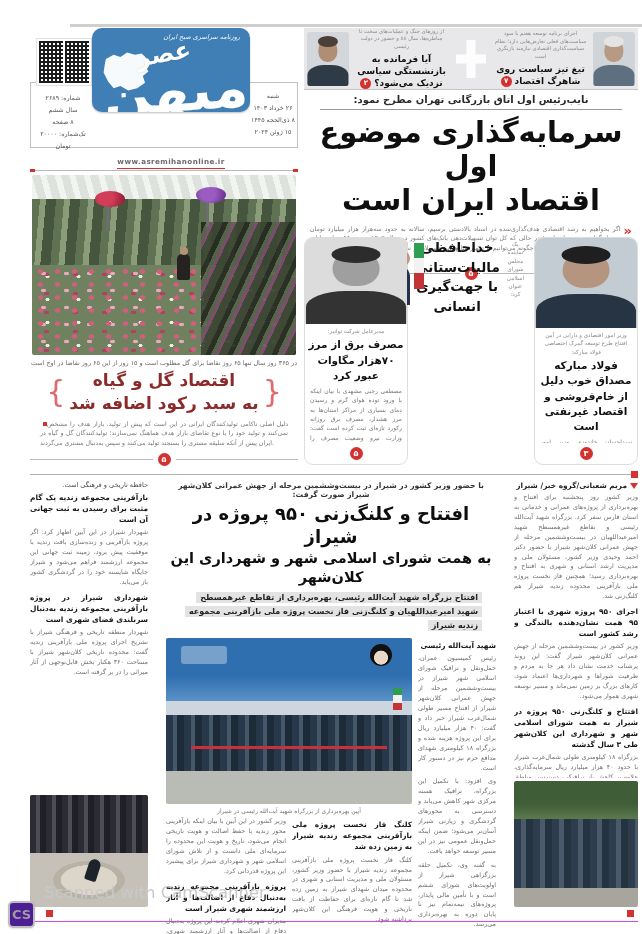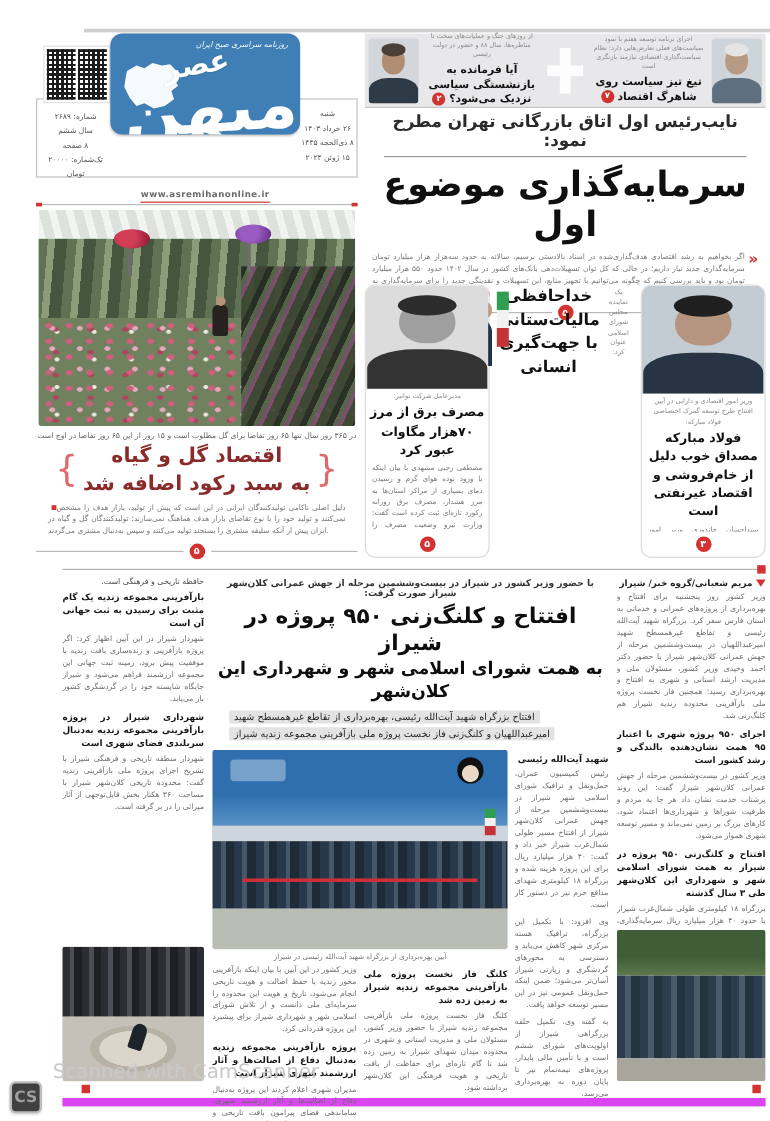--- a/index.html
+++ b/index.html
@@ -71,21 +71,21 @@
   .t-over{font-size:5.4px;color:#8a8a8a;line-height:1.45;}
   .t-title{font-size:9px;font-weight:900;color:#111;line-height:1.35;margin-top:2px;}
   .t-title .pg{width:11px;height:11px;font-size:7px;margin-right:3px;vertical-align:middle;}
   .plus{position:relative;width:34px;height:46px;flex:0 0 auto;}
   .plus::before,.plus::after{content:"";position:absolute;background:#fdfdfd;}
   .plus::before{left:50%;top:4px;bottom:4px;width:9px;transform:translateX(-50%);}
   .plus::after{top:50%;left:2px;right:2px;height:9px;transform:translateY(-50%);}
 
   
   .lead{height:142px;padding:4px 6px 0;text-align:center;}
-  .kicker{font-size:14px;font-weight:bold;color:#2a2a2a;}
+  .kicker{font-size:10px;font-weight:bold;color:#2a2a2a;}
   .k-line{height:1px;background:#9a9a9a;margin:4px 10px 5px;}
   .lead-h{font-size:29px;font-weight:900;color:#0f0f0f;line-height:1.18;letter-spacing:-.5px;}
   .lead-sum{display:flex;gap:3px;margin-top:6px;text-align:justify;}
   .qmark{color:#d23230;font-size:13px;font-weight:900;line-height:1;}
   .lead-sum p{margin:0;font-size:6.2px;color:#7a7a7a;line-height:1.55;}
 
   
   .midrow{height:228px;display:flex;gap:6px;margin-top:5px;}
   .card{border:1px solid #ddd;border-radius:9px;overflow:hidden;background:#fff;display:flex;flex-direction:column;}
   .c-steel{width:104px;}
@@ -98,43 +98,43 @@
   .card .pg,.boxed .pg,.tax-top .pg{margin:2px auto 4px;}
   .tax-top{display:flex;flex-direction:row;}
   .mp-photo{height:72px;border-radius:4px;position:relative;background:linear-gradient(180deg,#46639c 0 62%,#384f7e 62% 78%,#6e5a40 78% 100%);margin:2px;}
   .mp-flag{position:absolute;left:4px;top:4px;width:10px;height:46px;background:linear-gradient(180deg,#2f9d52 0 33%,#f2f2f2 33% 66%,#c43437 66%);}
   .mp-face{position:absolute;right:40%;top:12px;width:13px;height:15px;border-radius:50%;background:#c09a7e;}
   .mp-body{position:absolute;right:28%;top:26px;width:38px;height:40px;border-radius:12px 12px 0 0;background:#23324a;}
   .boxed{border:1px solid #9a9a9a;margin:4px 2px 0;padding:4px 3px 2px;text-align:center;}
   .boxed .mini-head{font-size:12.5px;}
 
   
-  .lower{position:relative;display:flex;direction:ltr;gap:7px;margin-top:8px;height:448px;
-         border-top:1px solid #b0b0b0;border-bottom:7px solid #d946ef;padding:6px 0 4px;margin-left:22px;}
+  .lower{position:relative;display:flex;direction:ltr;gap:18px;margin-top:8px;height:448px;
+         border-top:1px solid #b0b0b0;border-bottom:1px solid #d946ef;padding:6px 0 4px;}
   .sq{position:absolute;width:7px;height:7px;background:#d23230;}
   .sq-top{right:0;top:-4px;}
   .lower>div{direction:rtl;}
   .lc{width:118px;display:flex;flex-direction:column;}
   .mid{width:330px;}
   .ca{flex:1;display:flex;flex-direction:column;justify-content:space-between;}
   .tinytxt{font-size:6.4px;color:#6e6e6e;line-height:1.55;text-align:justify;margin:0 0 4px;}
   .subbold{font-size:7.4px;font-weight:900;color:#161616;line-height:1.5;text-align:justify;margin:2px 0 3px;}
   .openline{font-size:6.6px;color:#4a4a4a;margin-bottom:3px;}
   .lc-text,.ca-text{flex:1;overflow:hidden;}
   .gb-photo{height:112px;margin-top:3px;background:#c6c1b8;}
   .gb-crowd{height:52%;background:repeating-linear-gradient(90deg,#2c2c34 0 6px,#4d4d57 6px 10px,#1f1f26 10px 16px);}
   .gb-circle{position:absolute;left:50%;bottom:8px;width:72px;height:38px;transform:translateX(-50%);border-radius:50%;background:radial-gradient(ellipse at center,#dcd6ca 0 55%,#b8b2a6 56% 100%);}
   .gb-man{position:absolute;left:48%;bottom:26px;width:12px;height:22px;background:#1d232b;border-radius:6px 6px 2px 2px;transform:rotate(18deg);}
   .endsq-l{display:block;width:7px;height:7px;background:#d23230;margin:3px auto 0 16px;}
   .endsq-r{display:block;width:7px;height:7px;background:#d23230;margin:3px 4px 0 auto;}
 
   .sh-kicker{font-size:7.6px;font-weight:bold;color:#333;text-align:center;}
   .sh-h1{font-size:18px;font-weight:900;color:#0e0e0e;text-align:center;line-height:1.3;margin-top:3px;}
   .sh-h2{font-size:14.5px;font-weight:900;color:#0e0e0e;text-align:center;line-height:1.3;}
-  .sh-sub{text-align:left;margin:5px 14px 6px;font-size:8px;font-weight:normal;color:#222;line-height:1.7;}
+  .sh-sub{text-align:right;margin:5px 14px 6px;font-size:8px;font-weight:bold;color:#222;line-height:1.7;}
   .sh-sub span{background:#e3e3e3;padding:1px 4px;box-decoration-break:clone;-webkit-box-decoration-break:clone;}
   .mid-body{display:flex;gap:6px;height:352px;}
   .c4{width:78px;overflow:hidden;}
   .ph-area{flex:1;display:flex;flex-direction:column;}
   .ribbon-photo{height:166px;background:#b9bcb4;flex:0 0 auto;}
   .rb-banner{height:38%;background:linear-gradient(180deg,#2f6fb0 0 60%,#5a92c6 100%);position:relative;}
   .rb-banner::before{content:"";position:absolute;right:8%;top:6px;width:22px;height:22px;border-radius:50%;background:radial-gradient(circle at 50% 62%,#ead9c6 0 38%,#111 42% 100%);}
   .rb-banner::after{content:"";position:absolute;left:6%;top:8px;width:46px;height:18px;border-radius:3px;background:rgba(255,255,255,.35);}
   .rb-sky{height:8%;background:#cdd6de;}
   .rb-crowd{height:34%;background:repeating-linear-gradient(90deg,#27384a 0 7px,#45586a 7px 11px,#1d2a38 11px 18px);position:relative;}
@@ -146,21 +146,21 @@
   .byline{display:flex;align-items:center;gap:3px;margin-bottom:3px;}
   .tri{width:0;height:0;border-left:4px solid rgba(0,0,0,0);border-right:4px solid rgba(0,0,0,0);border-top:6px solid #d23230;}
   .byline b{font-size:7.4px;color:#222;}
   .gp-photo{height:126px;margin-top:3px;flex:0 0 auto;}
   .gp-trees{height:30%;background:linear-gradient(180deg,#3f5d37 0 60%,#5d7a4c 100%);}
   .gp-crowd{height:55%;background:repeating-linear-gradient(90deg,#2e3d4e 0 7px,#4a5a6a 7px 12px,#253240 12px 19px);}
   .gp-ground{height:15%;background:#a8a69c;}
 
   
   .watermark{position:absolute;left:8px;bottom:6px;display:flex;align-items:center;gap:9px;direction:ltr;}
-  .cs-badge{width:27px;height:27px;border:2px solid #bdbdbd;border-radius:5px;background:#404040;color:#9e9e9e;
+  .cs-badge{width:27px;height:27px;border:2px solid #bdbdbd;border-radius:5px;background:#4c1d95;color:#9e9e9e;
             font-weight:bold;font-size:13px;display:flex;align-items:center;justify-content:center;box-shadow:0 1px 2px rgba(0,0,0,.12);margin-top:44px;}
   .cs-text{color:#c9c9c9;font-size:16.5px;}
 </style>
 </head>
 <body>
 
 <div class="page">
   <div class="scan-top-line"></div>
   <div class="content">
 
@@ -245,20 +245,21 @@
           </div>
           <div class="t-photo sil" style="--bg:#d3d6da;--skin:#b08e74;--suit:#2e3a46;--hair:#4a4038">
               <i class="hair"></i>
             </div>
         </div>
 
         <div class="lead">
           <div class="kicker">نایب‌رئیس اول اتاق بازرگانی تهران مطرح نمود:</div>
           <div class="k-line"></div>
           <div class="lead-h">سرمایه‌گذاری موضوع اول</div>
+          <div class="lead-h">اقتصاد ایران است</div>
           <div class="lead-sum">
             <span class="qmark">«</span>
             <p>اگر بخواهیم به رشد اقتصادی هدف‌گذاری‌شده در اسناد بالادستی برسیم، سالانه به حدود سه‌هزار هزار میلیارد تومان سرمایه‌گذاری جدید نیاز داریم؛ در حالی که کل توان تسهیلات‌دهی بانک‌های کشور در سال ۱۴۰۲ حدود ۵۵۰ هزار میلیارد تومان بود و باید بررسی کنیم که چگونه می‌توانیم با تجهیز منابع، این تسهیلات و نقدینگی جدید را برای سرمایه‌گذاری به اقتصاد ملی تزریق نماییم.</p>
           </div>
           <div class="cap-row">
             <span class="ln"></span>
             <span class="pg">۵</span>
             <span class="ln"></span>
           </div>
         </div>

